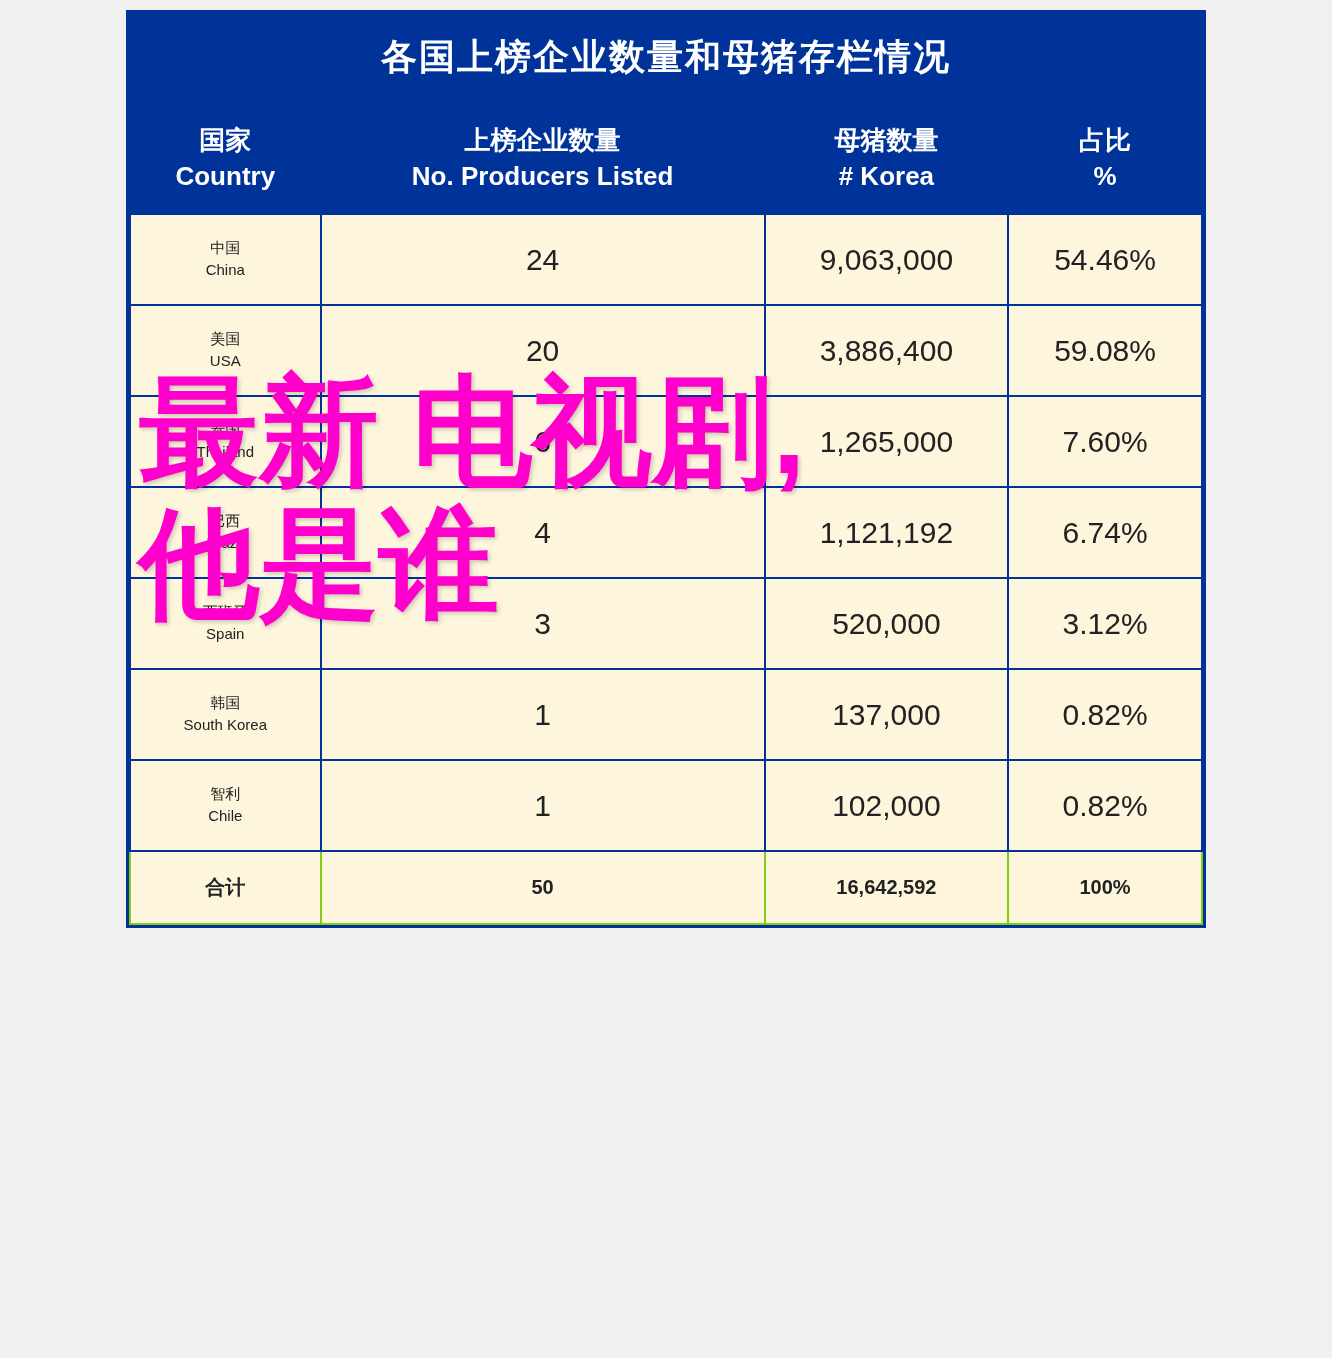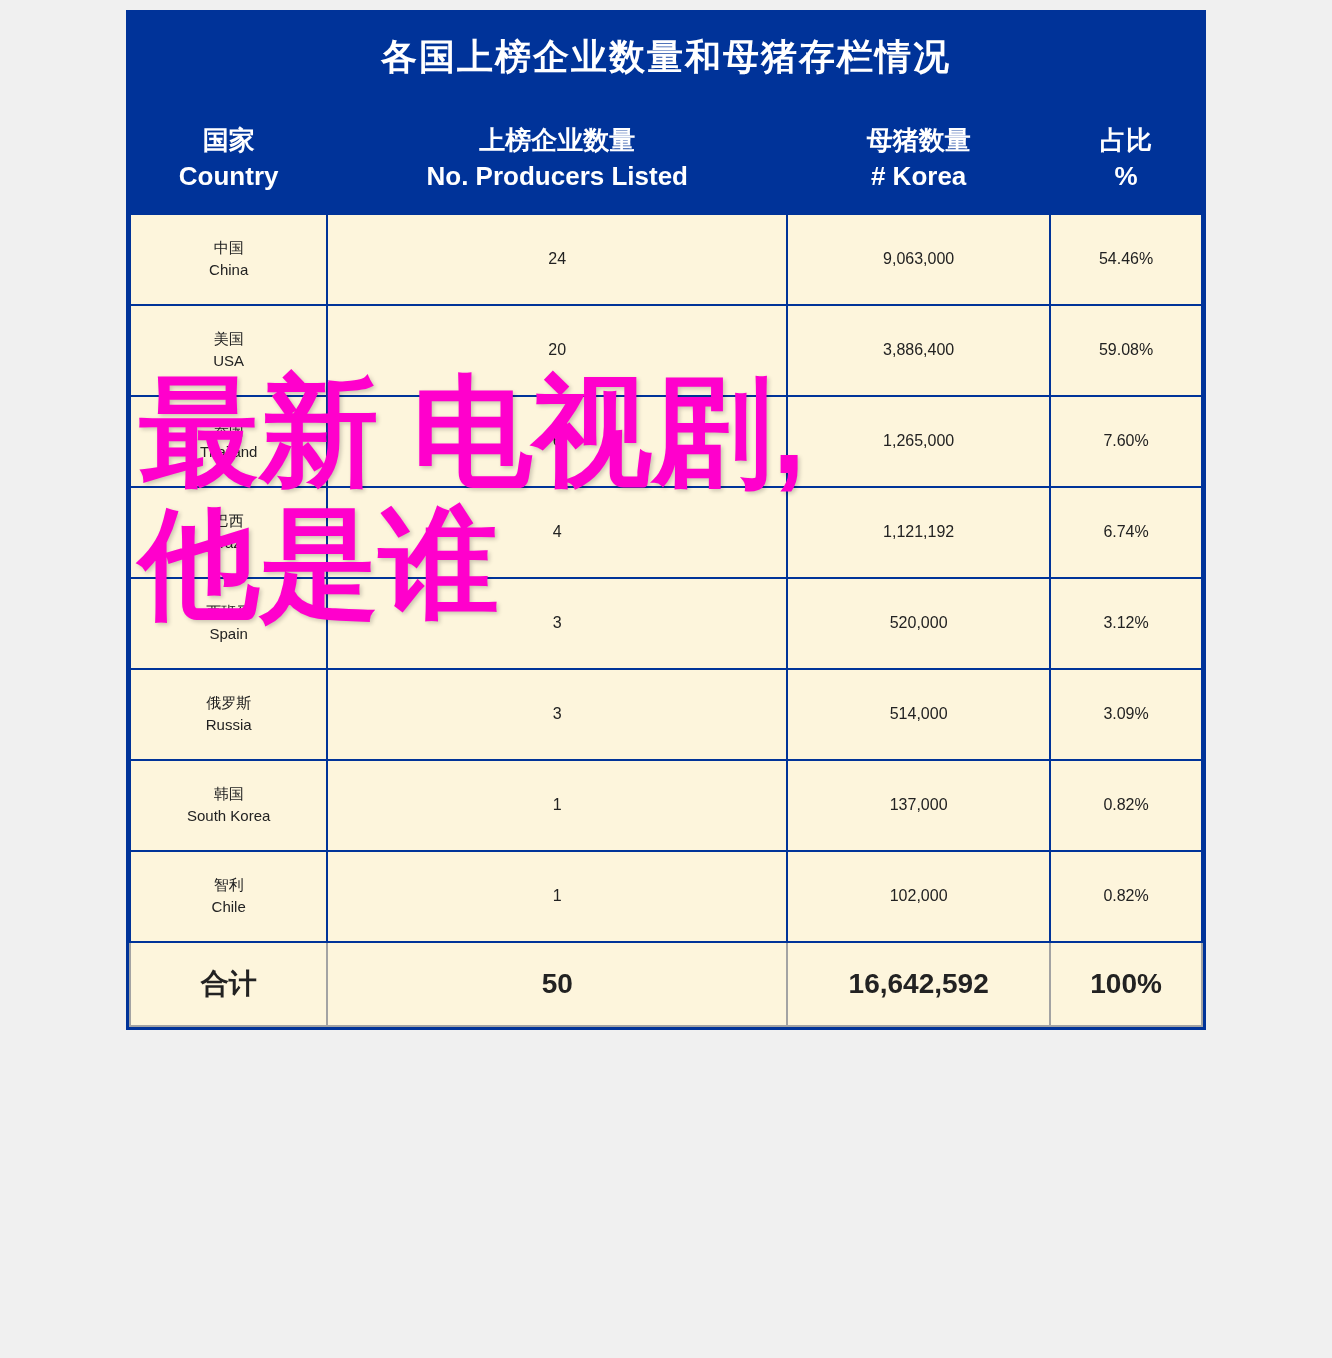--- a/index.html
+++ b/index.html
@@ -55,38 +55,38 @@
     }
 
     tbody tr:nth-child(even) {
       background: #fdf5dc;
     }
 
     tbody td {
       padding: 22px 10px;
       text-align: center;
       border: 2px solid #003399;
-      font-size: 16px;
+      font-size: 30px;
       line-height: 1.5;
       color: #222;
     }
 
     tbody td.country-cell {
       font-size: 15px;
     }
 
     tfoot tr {
       background: #fdf5dc;
     }
 
     tfoot td {
       padding: 22px 10px;
       text-align: center;
-      border: 2px solid #a3a3a3;
-      font-size: 28px;
+      border: 2px solid #84cc16;
+      font-size: 20px;
       font-weight: bold;
       color: #222;
     }
 
     
     .watermark-overlay {
       position: absolute;
       top: 352px;
       left: 0;
       width: 100%;
@@ -170,29 +170,20 @@
           <td>6.74%</td>
         </tr>
         <tr>
           <td class="country-cell">
             <div>西班牙</div>
             <div>Spain</div>
           </td>
           <td>3</td>
           <td>520,000</td>
           <td>3.12%</td>
-        </tr>
-        <tr>
-          <td class="country-cell">
-            <div>俄罗斯</div>
-            <div>Russia</div>
-          </td>
-          <td>3</td>
-          <td>514,000</td>
-          <td>3.09%</td>
         </tr>
         <tr>
           <td class="country-cell">
             <div>韩国</div>
             <div>South Korea</div>
           </td>
           <td>1</td>
           <td>137,000</td>
           <td>0.82%</td>
         </tr>

